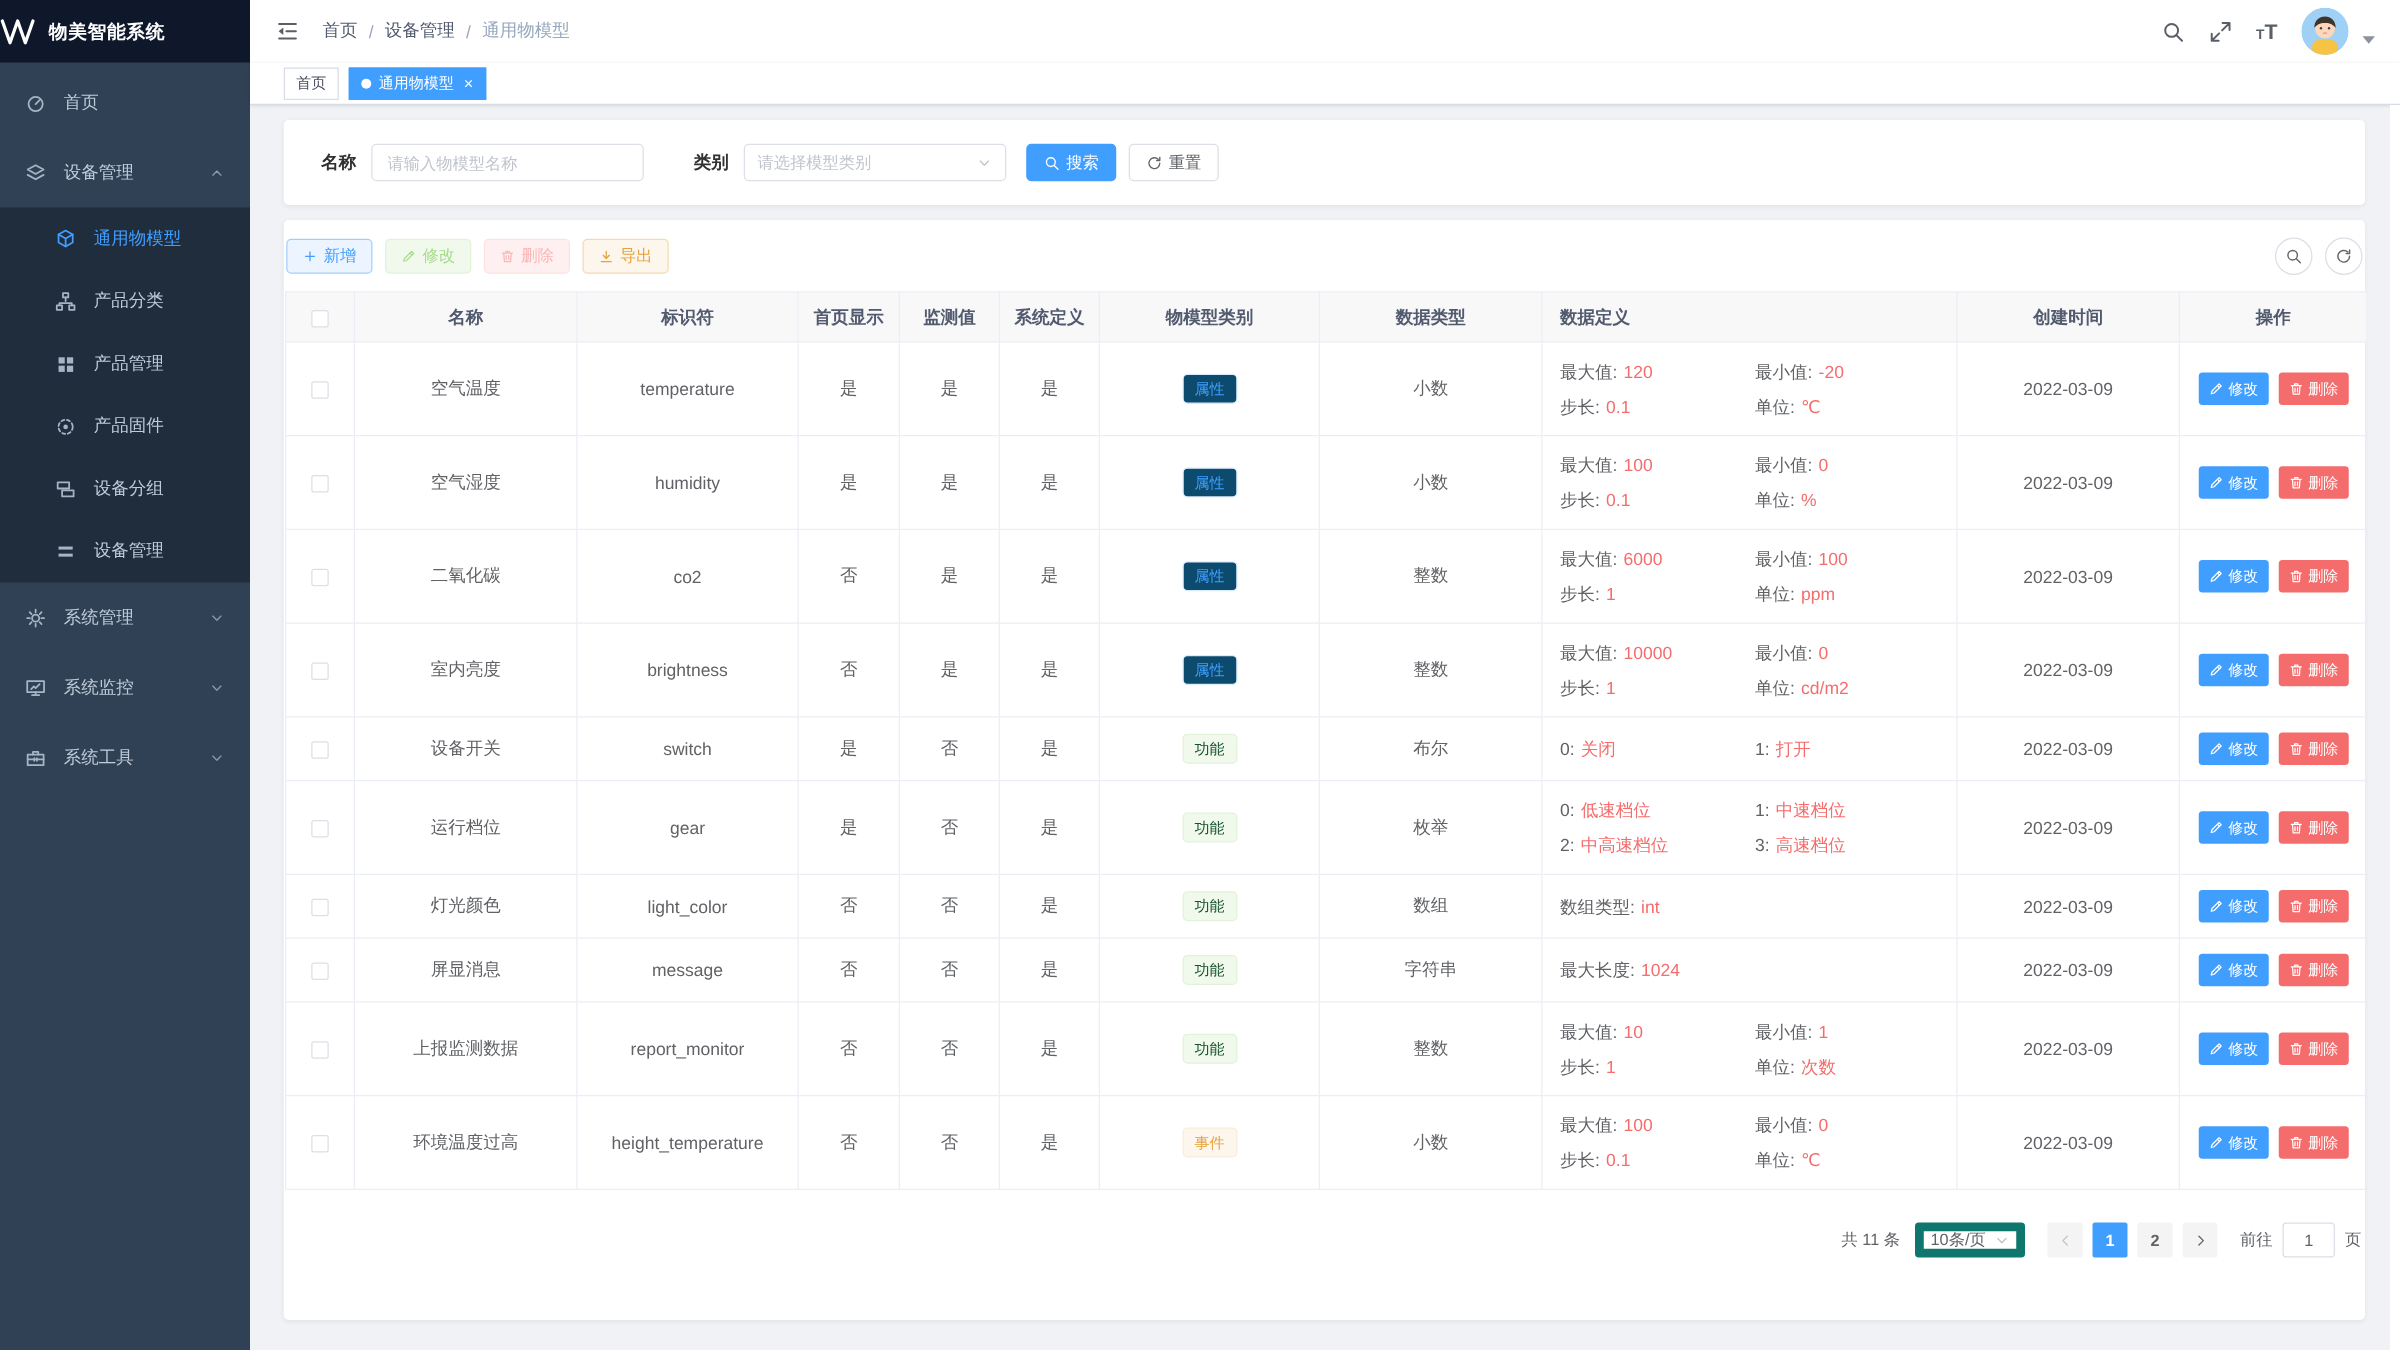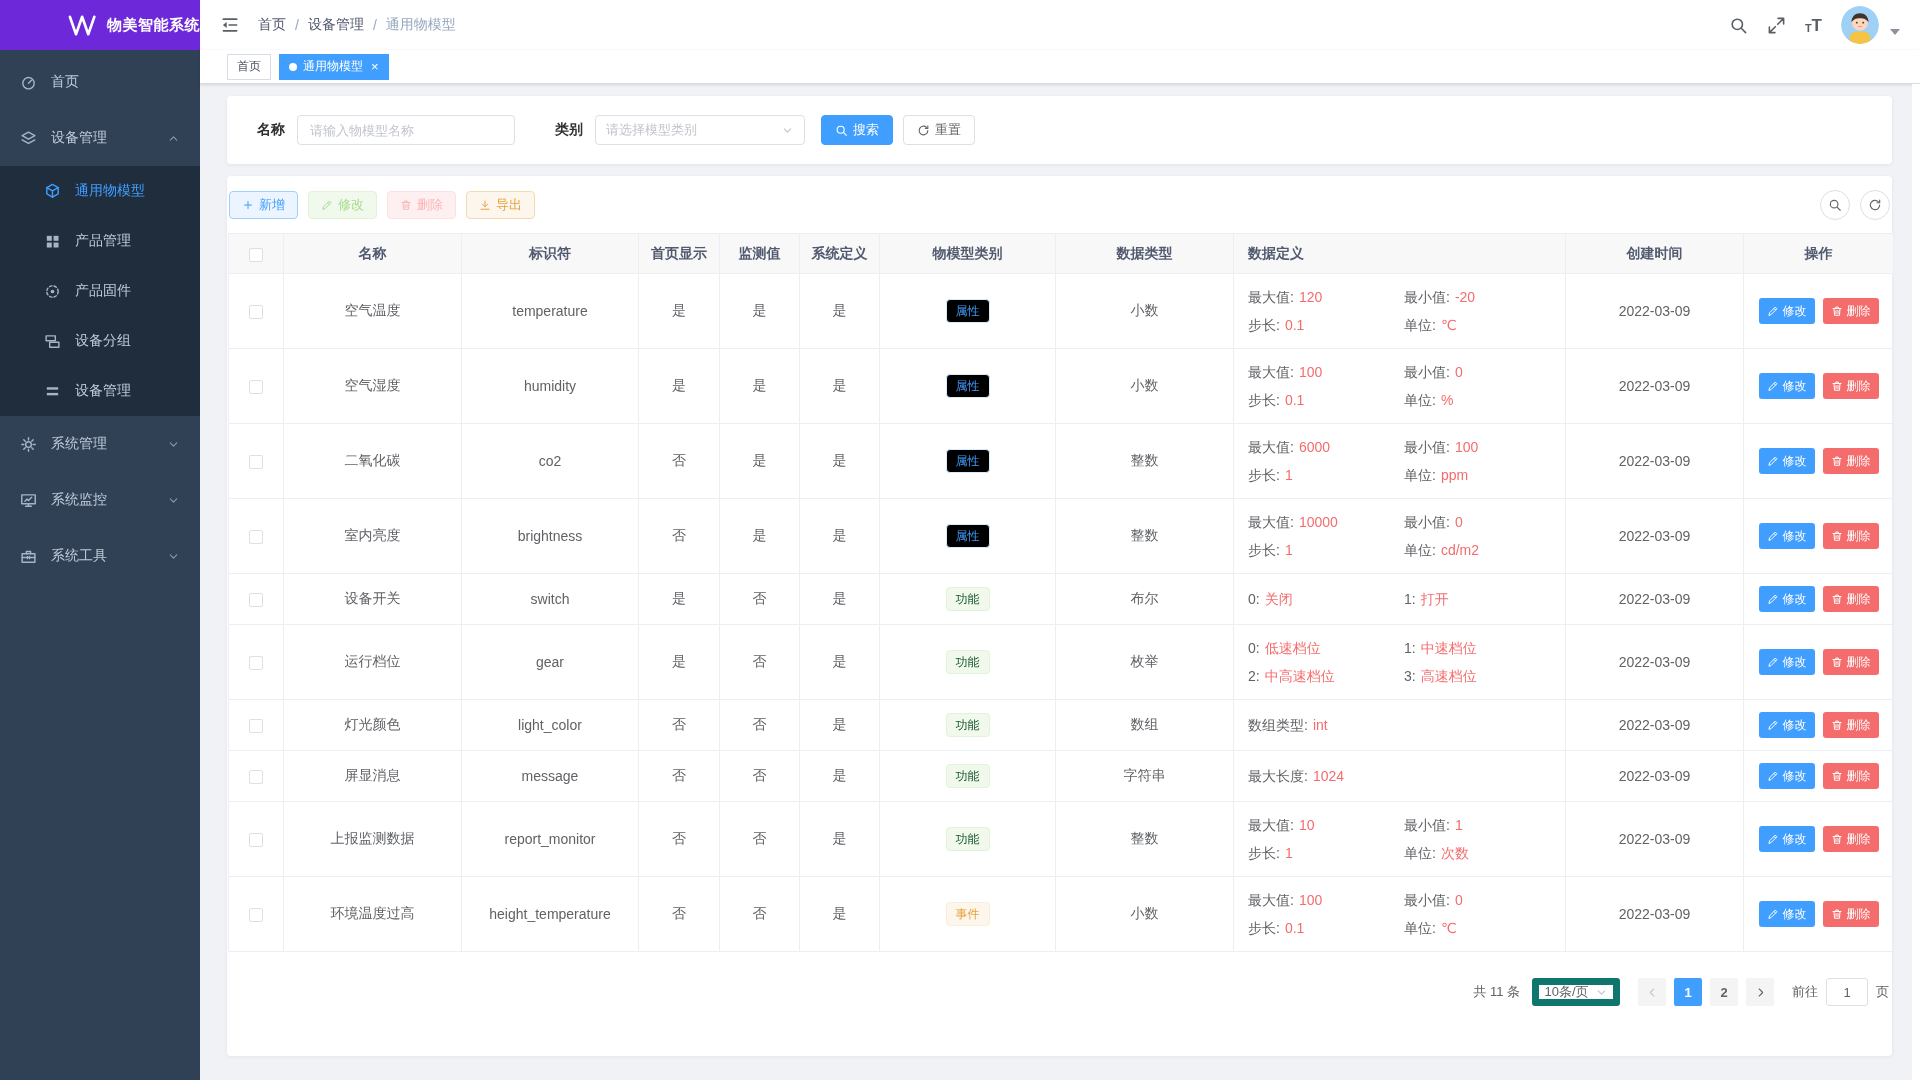--- a/index.html
+++ b/index.html
@@ -2,21 +2,21 @@
 <html><head>
 <meta charset="utf-8">
 <style>
   *{margin:0;padding:0;box-sizing:border-box}
   html,body{width:1920px;height:1080px;overflow:hidden}
   body{font-family:"Liberation Sans","DejaVu Sans",sans-serif;font-size:14px;color:#606266;background:#f0f2f5;display:flex}
   svg{display:block}
 
   
   .sidebar{width:200px;height:1080px;background:#304156;flex-shrink:0;display:flex;flex-direction:column}
-  .logo{height:50px;background:#6d28d9;display:flex;align-items:center;justify-content:flex-end;gap:9px}
+  .logo{height:50px;background:#0f172a;display:flex;align-items:center;justify-content:flex-start;gap:9px}
   .logo-title{color:#fff;font-weight:bold;font-size:15px;letter-spacing:.5px}
   .menu{flex:1;overflow:hidden;padding-top:4px}
   .menu-item{height:56px;display:flex;align-items:center;padding:0 20px;color:#bfcbd9;cursor:pointer;font-size:14px}
   .mi-icon{width:17px;height:17px;margin-right:14px;color:#a7b4c6;flex-shrink:0}
   .mi-label{white-space:nowrap}
   .chev{width:13px;height:13px;margin-left:auto;color:#8a99ad}
   .submenu{background:#1f2d3d}
   .submenu .menu-item{height:50px;padding-left:44px;font-size:14px}
   .menu-item.active{color:#409eff}
   .menu-item.active .mi-icon{color:#409eff}
@@ -69,21 +69,21 @@
   .toolbar-right{margin-left:auto;display:flex;gap:10px}
   .circle-btn{width:30px;height:30px;border:1px solid #dcdfe6;border-radius:50%;display:flex;align-items:center;justify-content:center;color:#666;cursor:pointer;background:#fff}
   .circle-btn .bicon{width:14px;height:14px}
 
   table.data-table{width:100%;border-collapse:collapse;table-layout:fixed;font-size:14px}
   .data-table th,.data-table td{border:1px solid #ebeef5;text-align:center;vertical-align:middle;color:#606266;padding:12px 8px;word-break:break-all}
   .data-table thead th{background:#f8f8f9;color:#515a6e;font-weight:bold;height:40px;padding:8px}
   .data-table td.col-def,.data-table th.col-def{text-align:left;padding-left:14px}
   .checkbox{display:inline-block;width:14px;height:14px;border:1px solid #dcdfe6;border-radius:2px;background:#fff;cursor:pointer;vertical-align:middle}
   .cat-tag{display:inline-block;height:24px;line-height:22px;padding:0 9px;font-size:12px;border-radius:4px;border:1px solid}
-  .cat-property{color:#409eff;background:#000000;border-color:#d9ecff}
+  .cat-property{color:#409eff;background:#0c4a6e;border-color:#d9ecff}
   .cat-function{color:#14532d;background:#f0f9eb;border-color:#e1f3d8}
   .cat-event{color:#e6a23c;background:#fdf6ec;border-color:#faecd8}
   .def-grid{display:grid;grid-template-columns:152px auto;row-gap:6px;column-gap:4px;line-height:22px}
   .def-k{color:#606266}
   .def-v{color:#f56c6c;margin-left:5px}
   .row-btn{display:inline-flex;align-items:center;gap:4px;height:26px;padding:0 8px;border:none;border-radius:3px;color:#fff;font-size:12px;cursor:pointer;font-family:inherit}
   .row-btn .bicon{width:12px;height:12px}
   .row-btn.edit{background:#409eff;margin-right:8px}
   .row-btn.del{background:#f56c6c}
 
@@ -138,20 +138,31 @@
       </div>
       <div class="submenu">
         <div class="menu-item active">
           <span class="mi-icon">
             <svg viewBox="0 0 24 24" width="100%" height="100%" fill="none" stroke="currentColor" stroke-width="2" stroke-linecap="round" stroke-linejoin="round">
               <path d="M12 2l8 4.5v9L12 20l-8-4.5v-9z"></path>
               <path d="M12 11L4 6.5M12 11l8-4.5M12 11v9"></path>
             </svg>
           </span>
           <span class="mi-label">通用物模型</span>
+        </div>
+        <div class="menu-item">
+          <span class="mi-icon">
+            <svg viewBox="0 0 24 24" width="100%" height="100%" fill="none" stroke="currentColor" stroke-width="2" stroke-linecap="round" stroke-linejoin="round">
+              <rect x="9" y="2" width="6" height="5"></rect>
+              <rect x="2" y="16" width="6" height="5"></rect>
+              <rect x="16" y="16" width="6" height="5"></rect>
+              <path d="M12 7v4M5 16v-2.5h14V16M12 11v0"></path>
+            </svg>
+          </span>
+          <span class="mi-label">产品分类</span>
         </div>
         <div class="menu-item">
           <span class="mi-icon">
             <svg viewBox="0 0 24 24" width="100%" height="100%" fill="none" stroke="currentColor" stroke-width="2" stroke-linecap="round" stroke-linejoin="round">
               <rect x="4" y="4" width="7" height="7" fill="currentColor" stroke="none"></rect>
               <rect x="13.5" y="4" width="7" height="7" fill="currentColor" stroke="none"></rect>
               <rect x="4" y="13.5" width="7" height="7" fill="currentColor" stroke="none"></rect>
               <rect x="13.5" y="13.5" width="7" height="7" fill="currentColor" stroke="none"></rect>
             </svg>
           </span>

